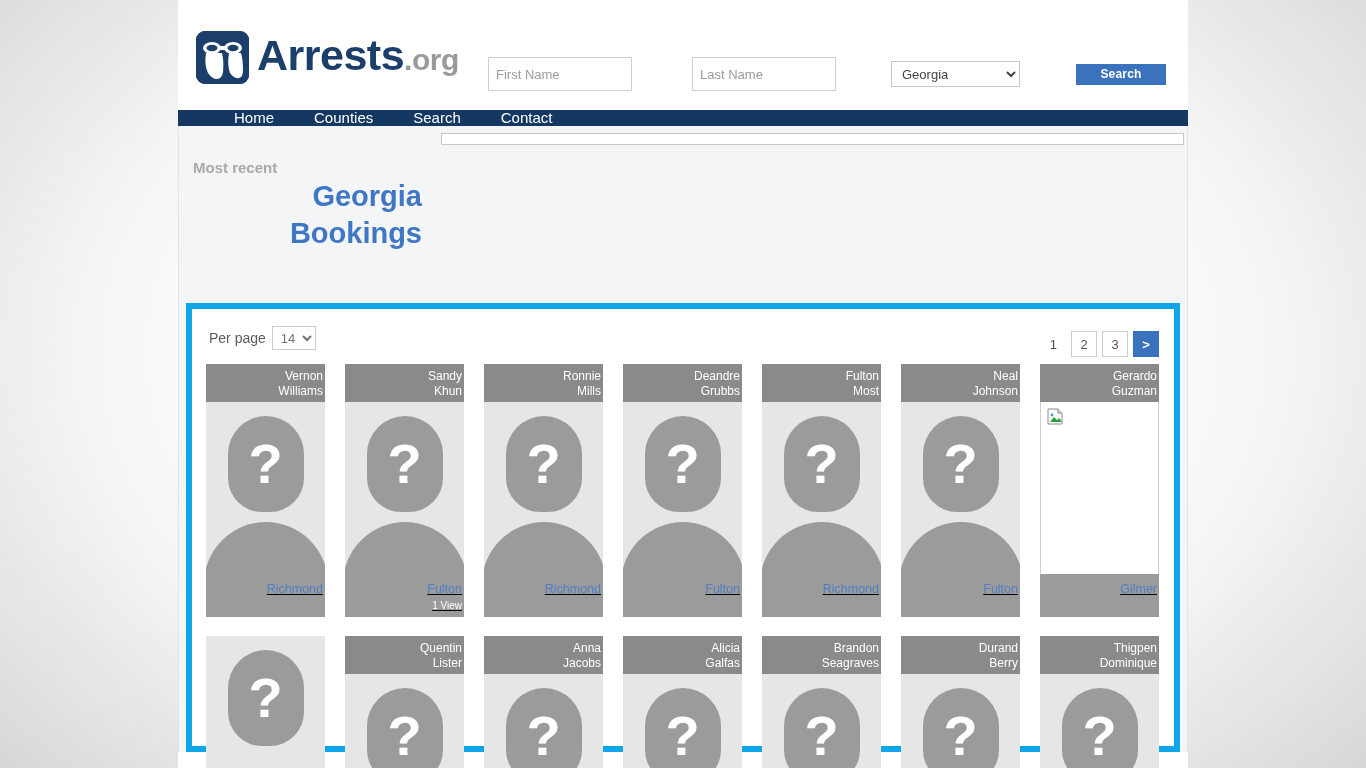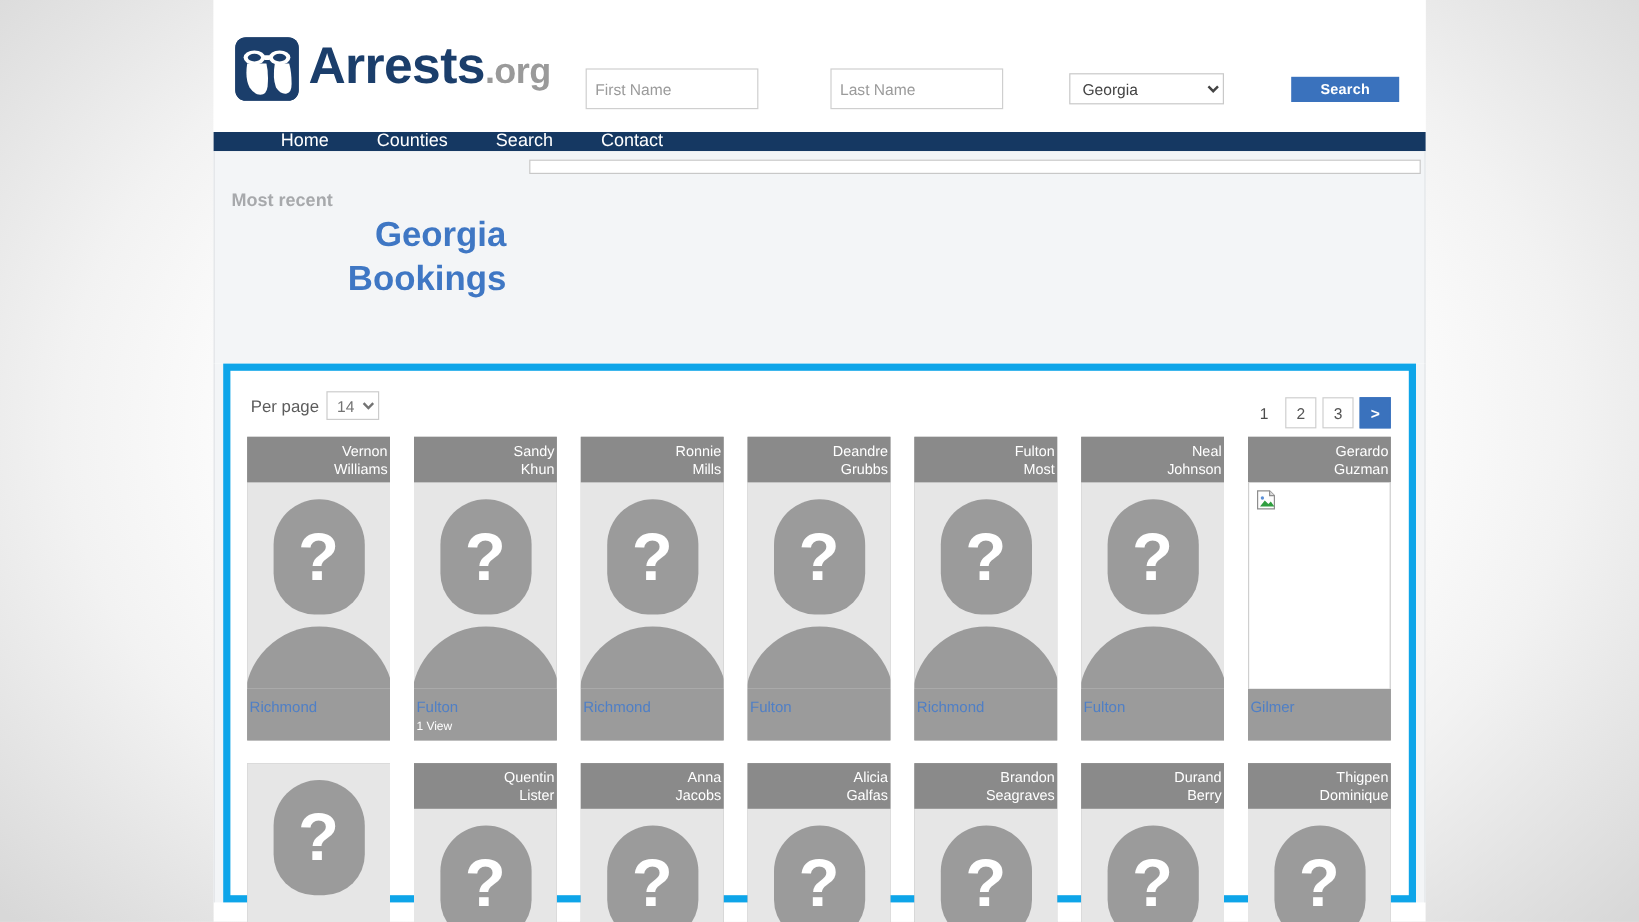--- a/index.html
+++ b/index.html
@@ -283,23 +283,24 @@
     font-family: "Liberation Sans", sans-serif;
     z-index: 3;
   }
   .broken-img {
     position: absolute;
     left: 6px; top: 6px;
     width: 17px; height: 17px;
   }
   .card-foot {
     background: #9b9b9b;
-    text-align: left;
+    text-align: right;
     padding: 8px 2px 9px 2px;
     height: 43px;
+    text-decoration: underline;
   }
   .card-county {
     color: #4f7fc6;
     font-size: 12.5px;
     text-decoration: none;
     display: block;
     line-height: 14px;
     cursor: pointer;
   }
   .card-views {

